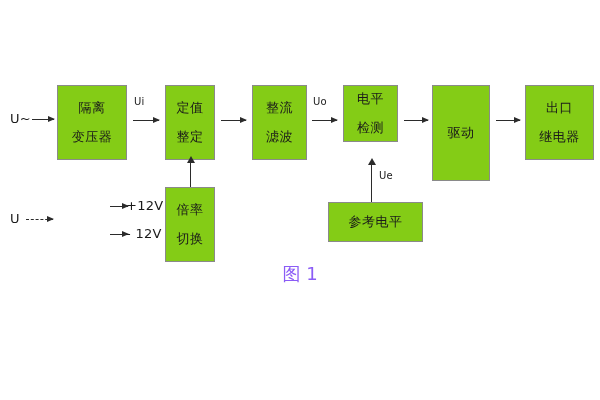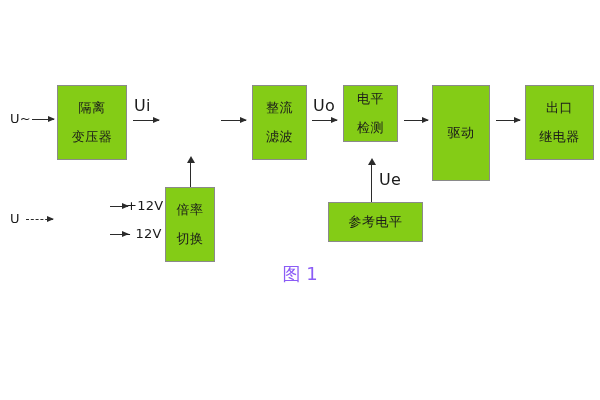--- a/index.html
+++ b/index.html
@@ -32,21 +32,21 @@
     font-size: 13px;
     line-height: 1.05;
     letter-spacing: 0.5px;
     white-space: nowrap;
   }
   .block.two-line .line:first-child { margin-bottom: 15px; }
 
   
   .label {
     position: absolute;
-    font-size: 16px;
+    font-size: 10px;
     color: #1a1a1a;
     white-space: nowrap;
     letter-spacing: 0.3px;
   }
   .label.big { font-size: 13px; }
   .caption {
     position: absolute;
     font-size: 18px;
     color: #8b5cf6;
     white-space: nowrap;
@@ -104,20 +104,24 @@
   <div class="arrow-h dashed" style="left:26px; top:219px; width:27px;"></div>
 
   <div class="block two-line" style="left:57px; top:85px; width:70px; height:75px;">
     <div class="line">隔离</div>
     <div class="line">变压器</div>
   </div>
 
   <div class="label" style="left:134px; top:96px;">Ui</div>
   <div class="arrow-h" style="left:133px; top:120px; width:26px;"></div>
 
+  <div class="block two-line" style="left:165px; top:85px; width:50px; height:75px;">
+    <div class="line">定值</div>
+    <div class="line">整定</div>
+  </div>
 
   <div class="arrow-h" style="left:221px; top:120px; width:25px;"></div>
 
   <div class="block two-line" style="left:252px; top:85px; width:55px; height:75px;">
     <div class="line">整流</div>
     <div class="line">滤波</div>
   </div>
 
   <div class="label" style="left:313px; top:96px;">Uo</div>
   <div class="arrow-h" style="left:312px; top:120px; width:25px;"></div>

